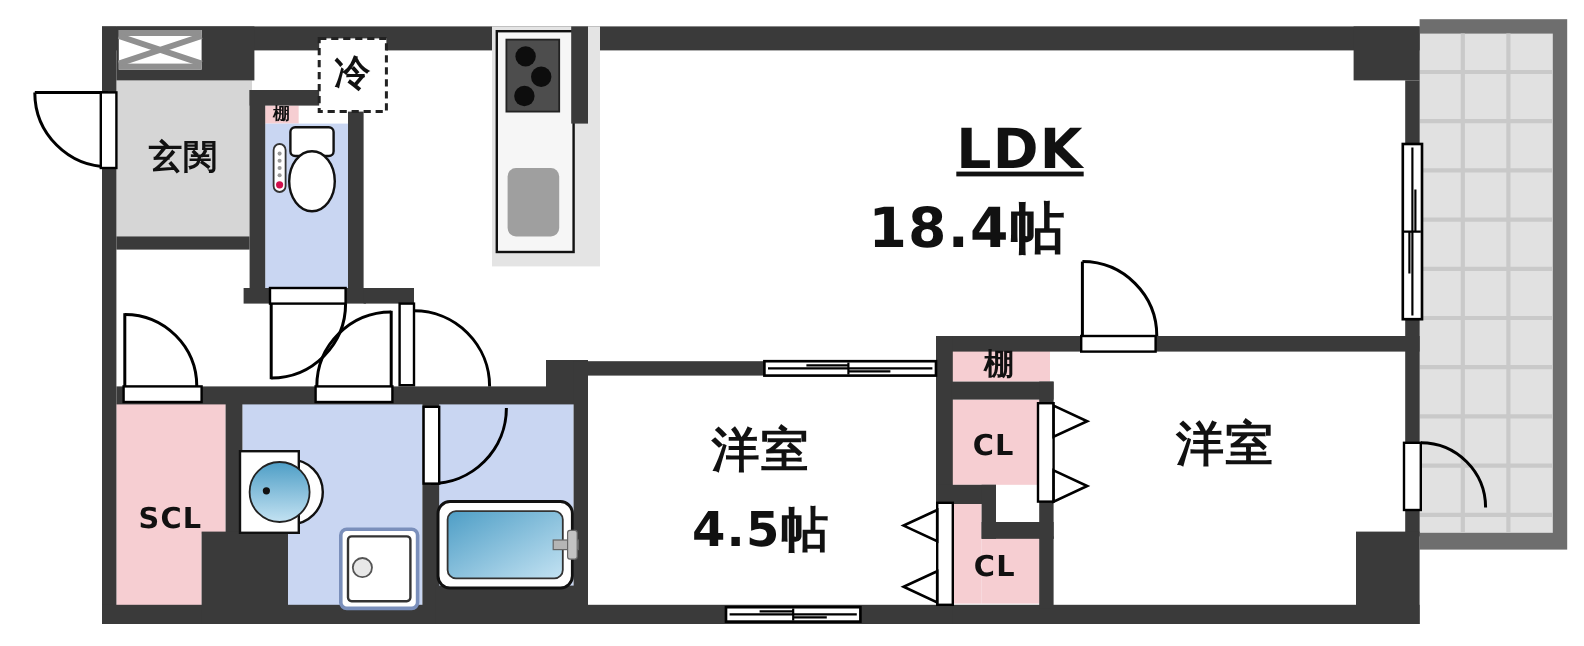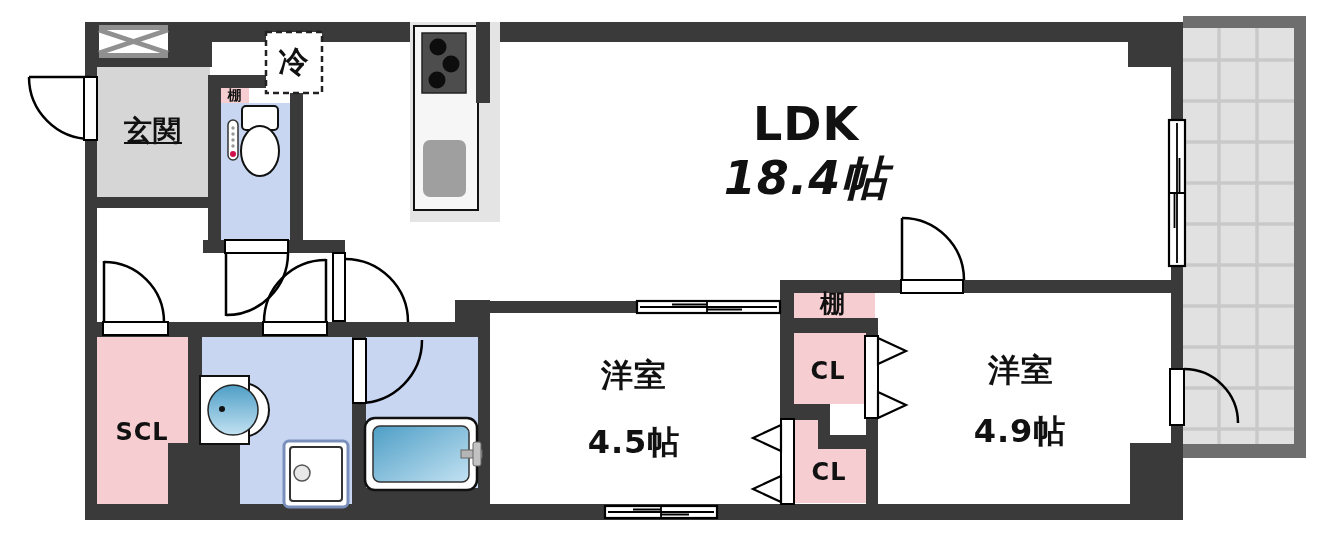--- a/index.html
+++ b/index.html
@@ -22,21 +22,21 @@
   .tri    { fill:#ffffff; stroke:#000; stroke-width:2.2; }
   .win    { fill:#ffffff; stroke:#000; stroke-width:2.2; }
   .winline{ stroke:#000; stroke-width:1.8; fill:none; }
 
   .stop-dark  { stop-color:var(--water-dark,#4e9ec6); }
   .stop-light { stop-color:var(--water-light,#c3e2f2); }
 
   .lbl { position:absolute; transform:translate(-50%,-50%); font-weight:bold;
          color:#111; white-space:nowrap; line-height:1; letter-spacing:1px; }
   .lbl-xl { font-size:46px; }
-  .lbl-lg { font-size:32px; }
+  .lbl-lg { font-size:40px; }
   .lbl-md { font-size:24px; }
   .lbl-sm { font-size:25px; }
   .lbl-xs { font-size:14px; }
 </style>
 </head>
 <body>
 
 <div id="stage">
   <svg id="plan-svg" width="1320" height="538" viewBox="0 0 1320 538">
 
@@ -222,26 +222,25 @@
     </g>
 
     <g>
       <rect x="365" y="418" width="112" height="72" rx="10" fill="#fff" stroke="#111" stroke-width="2.5"></rect>
       <rect x="373" y="426" width="96" height="56" rx="7" fill="url(#waterGradD)" stroke="#333" stroke-width="1.5"></rect>
       <rect x="461" y="450" width="21" height="8" fill="#b5b5b5" stroke="#666" stroke-width="1"></rect>
       <rect x="473" y="442" width="8" height="24" rx="2" fill="#c2c2c2" stroke="#666" stroke-width="1"></rect>
     </g>
   </svg>
 
-  <div class="lbl lbl-xl" style="left:806px;  top:124px;">LDK</div>
-  <div class="lbl lbl-xl" style="left:806px;  top:178px;font-style:italic;">18.4帖</div>
+  <div class="lbl lbl-xl" style="left:850px;  top:124px;text-decoration:underline;">LDK</div>
+  <div class="lbl lbl-xl" style="left:806px;  top:190px;">18.4帖</div>
   <div class="lbl lbl-lg" style="left:634px;  top:375px;">洋室</div>
   <div class="lbl lbl-lg" style="left:634px;  top:442px;">4.5帖</div>
   <div class="lbl lbl-lg" style="left:1021px; top:370px;">洋室</div>
-  <div class="lbl lbl-lg" style="left:1020px; top:431px;">4.9帖</div>
-  <div class="lbl" style="left:153px; top:131px; font-size:28px;text-decoration:underline;">玄関</div>
+  <div class="lbl" style="left:153px; top:131px; font-size:28px;">玄関</div>
   <div class="lbl lbl-md" style="left:142px;  top:432px;">SCL</div>
   <div class="lbl lbl-md" style="left:828px;  top:371px;">CL</div>
   <div class="lbl lbl-md" style="left:829px;  top:472px;">CL</div>
   <div class="lbl lbl-sm" style="left:833px;  top:303px;">棚</div>
   <div class="lbl lbl-xs" style="left:235px;  top:95px;">棚</div>
   <div class="lbl" style="left:294px; top:62px; font-size:30px;">冷</div>
 </div>
 
 </body></html>

